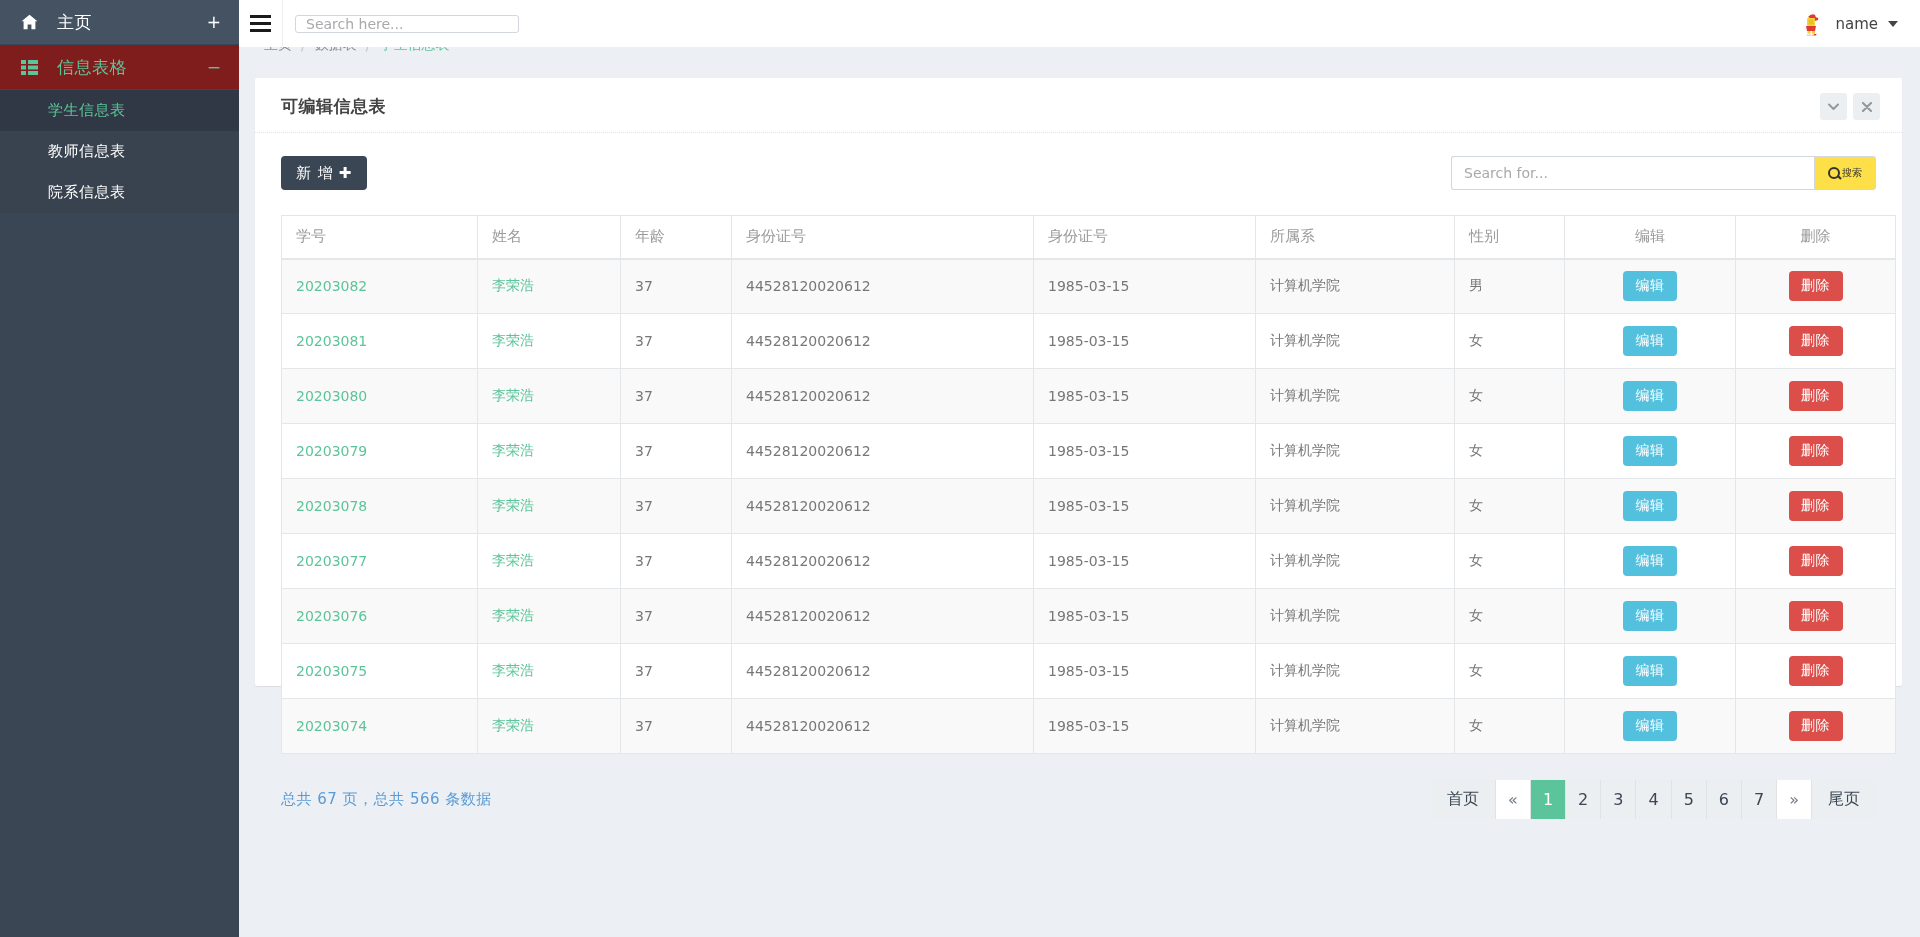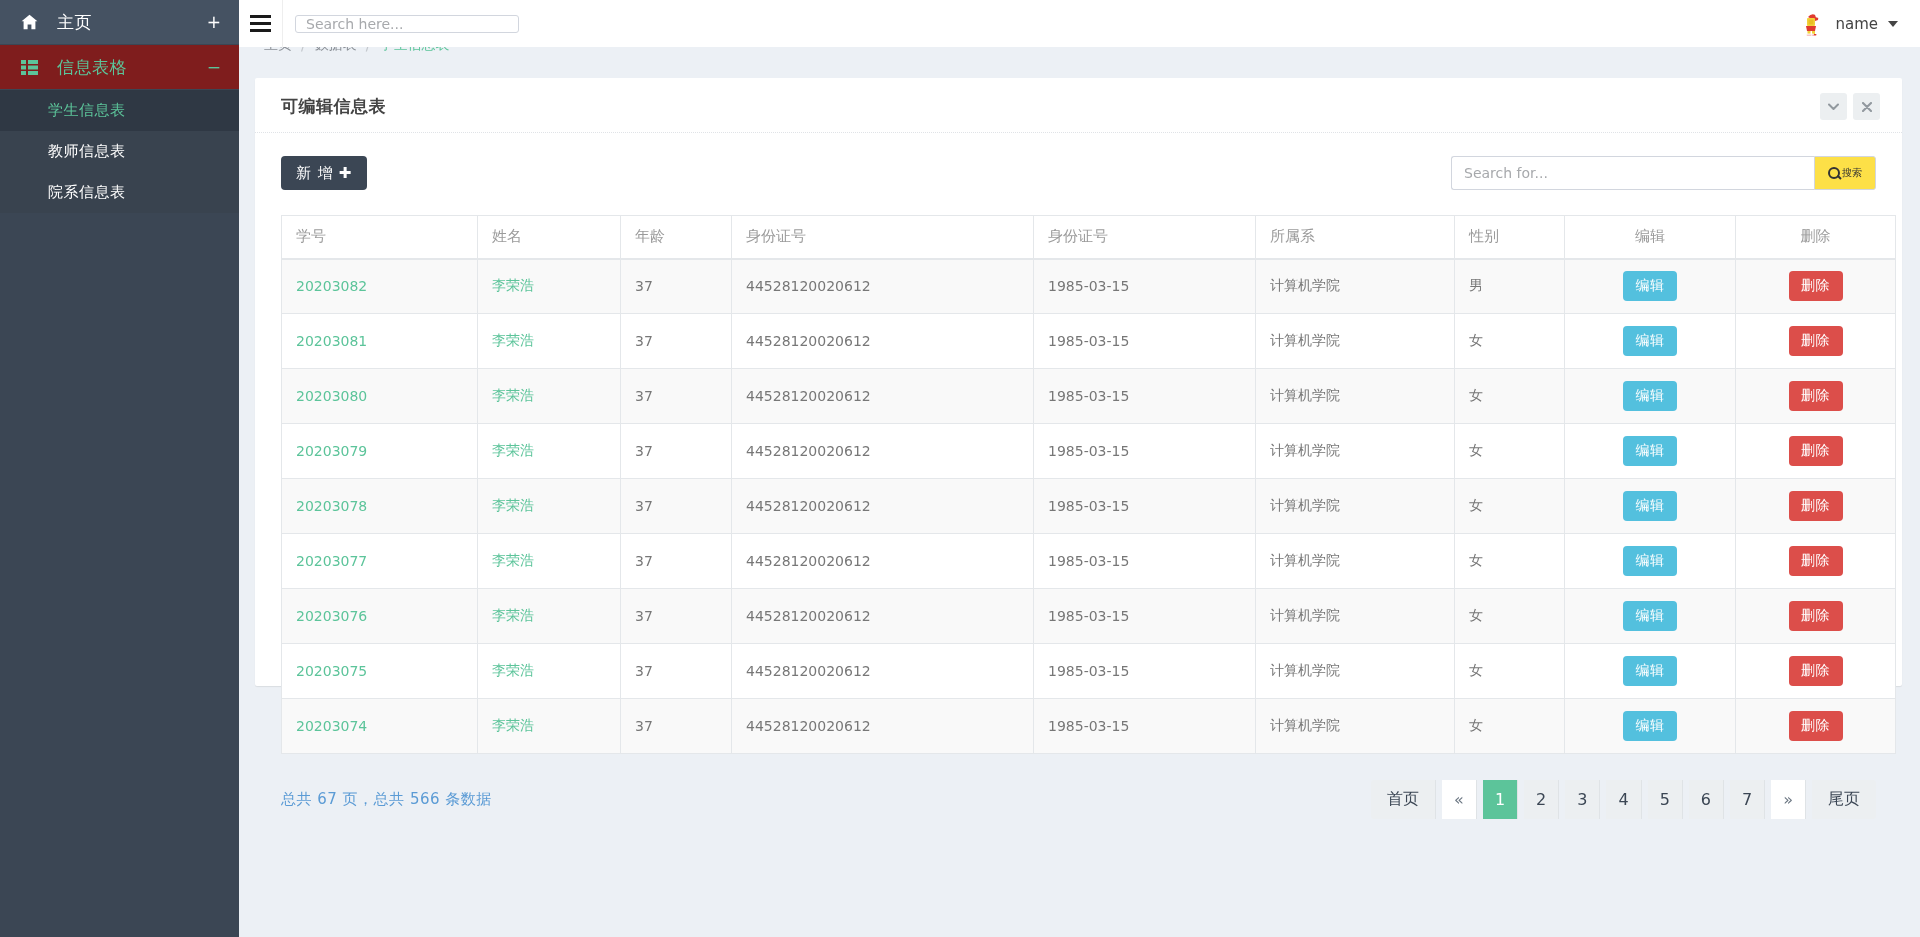--- a/index.html
+++ b/index.html
@@ -311,21 +311,21 @@
   col.w-del  { width: 160px; }
 
   
   .table-footer {
     display: flex; align-items: center;
     margin-top: 26px;
     padding-bottom: 10px;
     height: 48px;
   }
   .total-text { color: #5b9bd5; font-size: 15px; letter-spacing: .5px; }
-  .pager { margin-left: auto; display: flex; gap: 6px; }
+  .pager { margin-left: auto; display: flex; }
   .pager .pg {
     min-width: 31px;
     height: 39px;
     padding: 0 12px;
     background: #eceff1;
     color: #3b4654;
     font-size: 16px;
     display: inline-flex; align-items: center; justify-content: center;
     cursor: pointer;
     border-right: 1px solid #dfe3e6;

